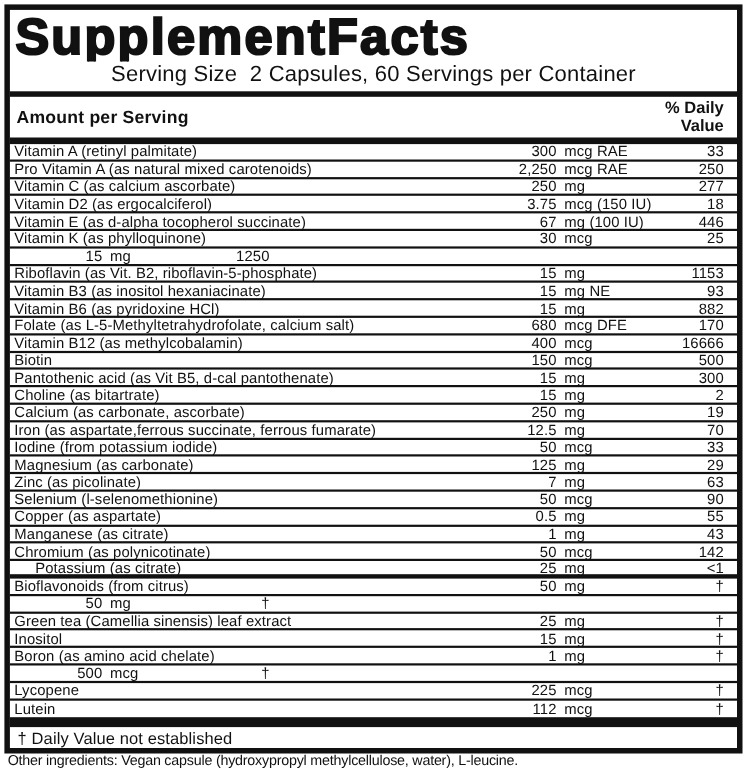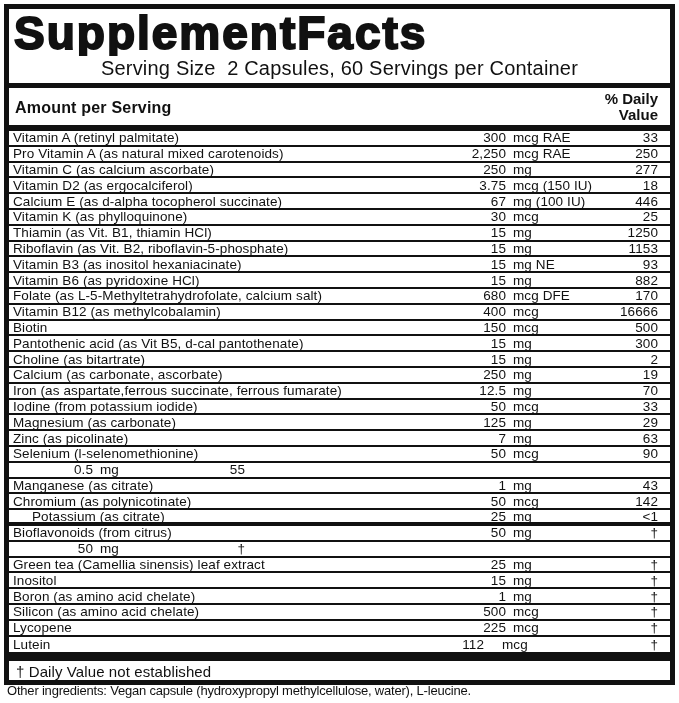--- a/index.html
+++ b/index.html
@@ -41,21 +41,21 @@
 
   .rows { width:100%; }
   .row {
     display:flex; align-items:center;
     height:15.8px; border-bottom:2px solid #111111;
     padding:0 12px 0 4px;
     font-size:13.5px; line-height:13px; letter-spacing:0.1px;
     white-space:nowrap;
   }
   .row.section-end { border-bottom-width:4px;padding-left:23px; }
-  .row.last { border-bottom:none;gap:11px; }
+  .row.last { border-bottom:none; }
   .cell.name { flex:1; overflow:visible; }
   .cell.amt-num { width:80px; text-align:right; }
   .cell.amt-unit { width:106px; text-align:left; padding-left:7px; }
   .cell.dv { width:46px; text-align:right; }
 
   .footnote {
     display:flex; align-items:center;
     height:19px; padding:2px 6px 0 7px; font-size:15px; letter-spacing:0.1px;
   }
 
@@ -113,35 +113,34 @@
   </div>
 
   <div class="row">
     <span class="cell name">Vitamin D2 (as ergocalciferol)</span>
     <span class="cell amt-num">3.75</span>
     <span class="cell amt-unit">mcg (150 IU)</span>
     <span class="cell dv">18</span>
   </div>
 
   <div class="row">
-    <span class="cell name">Calcium E (as d-alpha tocopherol succinate)</span>
+    <span class="cell name">Vitamin E (as d-alpha tocopherol succinate)</span>
     <span class="cell amt-num">67</span>
     <span class="cell amt-unit">mg (100 IU)</span>
     <span class="cell dv">446</span>
   </div>
 
   <div class="row">
     <span class="cell name">Vitamin K (as phylloquinone)</span>
     <span class="cell amt-num">30</span>
     <span class="cell amt-unit">mcg</span>
     <span class="cell dv">25</span>
   </div>
 
   <div class="row">
-    <span class="cell name">Thiamin (as Vit. B1, thiamin HCl)</span>
     <span class="cell amt-num">15</span>
     <span class="cell amt-unit">mg</span>
     <span class="cell dv">1250</span>
   </div>
 
   <div class="row">
     <span class="cell name">Riboflavin (as Vit. B2, riboflavin-5-phosphate)</span>
     <span class="cell amt-num">15</span>
     <span class="cell amt-unit">mg</span>
     <span class="cell dv">1153</span>
@@ -232,20 +231,21 @@
   </div>
 
   <div class="row">
     <span class="cell name">Selenium (l-selenomethionine)</span>
     <span class="cell amt-num">50</span>
     <span class="cell amt-unit">mcg</span>
     <span class="cell dv">90</span>
   </div>
 
   <div class="row">
+    <span class="cell name">Copper (as aspartate)</span>
     <span class="cell amt-num">0.5</span>
     <span class="cell amt-unit">mg</span>
     <span class="cell dv">55</span>
   </div>
 
   <div class="row">
     <span class="cell name">Manganese (as citrate)</span>
     <span class="cell amt-num">1</span>
     <span class="cell amt-unit">mg</span>
     <span class="cell dv">43</span>
@@ -293,21 +293,20 @@
   </div>
 
   <div class="row">
     <span class="cell name">Boron (as amino acid chelate)</span>
     <span class="cell amt-num">1</span>
     <span class="cell amt-unit">mg</span>
     <span class="cell dv">†</span>
   </div>
 
   <div class="row">
-    <span class="cell name">Silicon (as amino acid chelate)</span>
     <span class="cell amt-num">500</span>
     <span class="cell amt-unit">mcg</span>
     <span class="cell dv">†</span>
   </div>
 
   <div class="row">
     <span class="cell name">Lycopene</span>
     <span class="cell amt-num">225</span>
     <span class="cell amt-unit">mcg</span>
     <span class="cell dv">†</span>

